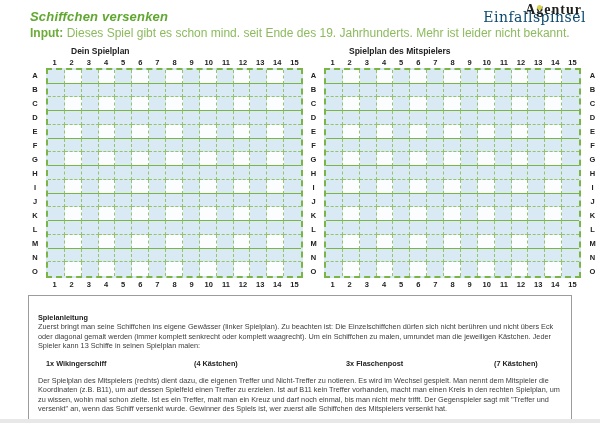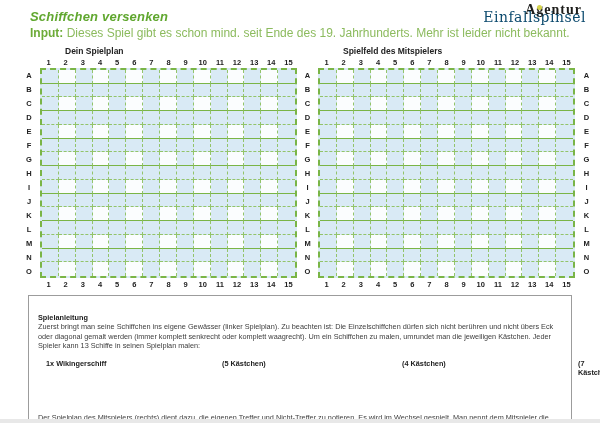--- a/index.html
+++ b/index.html
@@ -24,21 +24,21 @@
     color:#1d1d1b; letter-spacing:1px; margin-right:4px; position:relative; z-index:2;
   }
   .logo-dot { position:absolute; top:3px; right:44px; width:5px; height:5px;
     border-radius:50%; background:#d6d44e; z-index:3; }
   .logo-line2 {
     font-family:"DejaVu Serif", serif; font-size:14px;
     color:#0c4a6e; margin-top:-9px; letter-spacing:.5px; position:relative; z-index:1;
   }
 
   
-  .boards { margin:1px 10px 0 18px; }
+  .boards { margin:1px 10px 0 24px; }
   .brow { display:grid; grid-template-columns:22px 257px 21px 257px 23px; }
   .btitles { height:15px; align-items:end; }
   .board-title { grid-column:2; font-size:8.5px; font-weight:bold; color:#222; margin-left:25px; }
   .board-title.right { grid-column:4; }
   .numbers { height:12px; align-items:center; }
   .numstrip { display:grid; grid-template-columns:repeat(15,1fr); }
   .numstrip.left { grid-column:2; } .numstrip.right { grid-column:4; }
   .num { text-align:center; font-size:7.5px; font-weight:bold; color:#222; }
   .gridrow { height:210px; }
   .letters { display:grid; grid-template-rows:repeat(15,1fr); align-items:center; }
@@ -54,21 +54,21 @@
   .cell.lastr { border-bottom:none; }
 
   
   .rules {
     margin:5px 0 0 28px; width:544px; border:1px solid #9c9c9c;
     padding:17px 9px 5px 9px; font-size:7.3px; line-height:9.4px; color:#3d3d3d;
   }
   .rules-heading { font-weight:bold; color:#222; }
   .ships {
     display:grid; grid-template-columns:148px 152px 148px 1fr;
-    margin:8px 0 8px 8px; font-weight:bold; color:#222;gap:28px;
+    margin:8px 0 8px 8px; font-weight:bold; color:#222;
   }
   .ships span { display:block; }
 </style>
 </head>
 <body>
 
 <div class="page">
 
   <div class="header">
     <div class="title">Schiffchen versenken</div>
@@ -79,21 +79,21 @@
     <div class="logo">
       <div class="logo-line1">Agentur</div>
       <div class="logo-dot"></div>
       <div class="logo-line2">Einfallspinsel</div>
     </div>
   </div>
 
   <div class="boards">
     <div class="brow btitles">
       <div class="board-title">Dein Spielplan</div>
-      <div class="board-title right">Spielfeld des Mitspielers</div>
+      <div class="board-title right">Spielplan des Mitspielers</div>
     </div>
 
     <div class="brow numbers">
       <div class="numstrip left">
           <div class="num">1</div>
           <div class="num">2</div>
           <div class="num">3</div>
           <div class="num">4</div>
           <div class="num">5</div>
           <div class="num">6</div>
@@ -670,22 +670,22 @@
           <div class="num">15</div>
         </div>
     </div>
   </div>
 
   <div class="rules">
     <div class="rules-heading">Spielanleitung</div>
     <div>Zuerst bringt man seine Schiffchen ins eigene Gewässer (linker Spielplan). Zu beachten ist: Die Einzelschiffchen dürfen sich nicht berühren und nicht übers Eck oder diagonal gemalt werden (immer komplett senkrecht oder komplett waagrecht). Um ein Schiffchen zu malen, umrundet man die jeweiligen Kästchen. Jeder Spieler kann 13 Schiffe in seinen Spielplan malen:</div>
     <div class="ships">
       <span>1x Wikingerschiff</span>
-      <span>(5 Kästchen)</span>
       <span>(4 Kästchen)</span>
+      <span>3x Flaschenpost</span>
       <span>(7 Kästchen)</span>
       <span></span>
       <span></span>
     </div>
     <div>Der Spielplan des Mitspielers (rechts) dient dazu, die eigenen Treffer und Nicht-Treffer zu notieren. Es wird im Wechsel gespielt. Man nennt dem Mitspieler die Koordinaten (z.B. B11), um auf dessen Spielfeld einen Treffer zu erzielen. Ist auf B11 kein Treffer vorhanden, macht man einen Kreis in den rechten Spielplan, um zu wissen, wohin mal schon zielte. Ist es ein Treffer, malt man ein Kreuz und darf noch einmal, bis man nicht mehr trifft. Der Gegenspieler sagt mit "Treffer und versenkt" an, wenn das Schiff versenkt wurde. Gewinner des Spiels ist, wer zuerst alle Schiffchen des Mitspielers versenkt hat.</div>
   </div>
 
 </div>
 
 </body></html>

